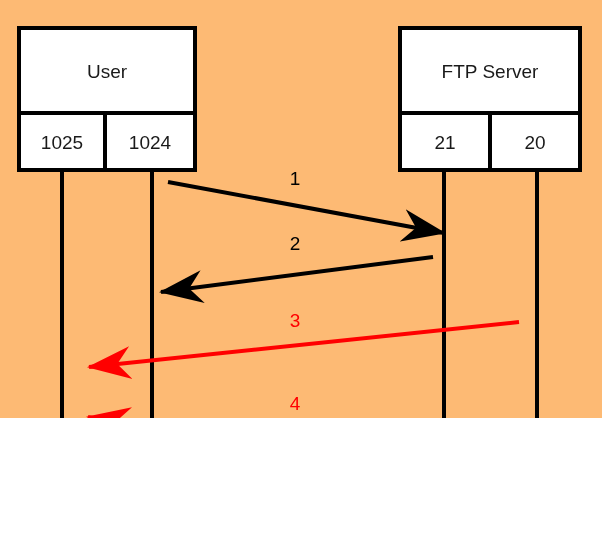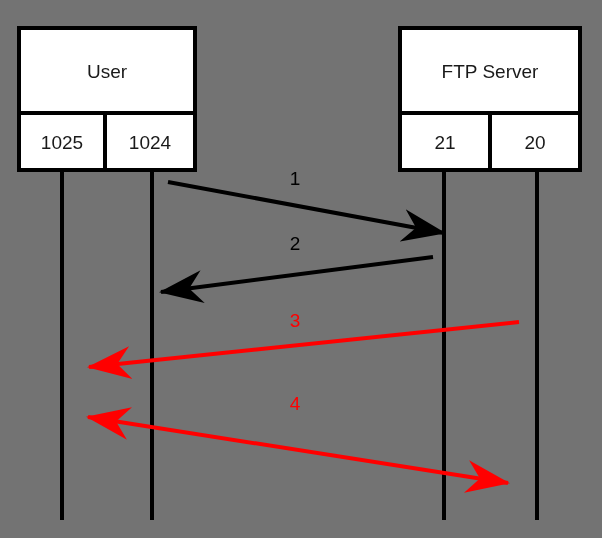--- a/index.html
+++ b/index.html
@@ -7,22 +7,22 @@
     margin: 0;
     padding: 0;
     background: #ffffff;
   }
   body {
     font-family: "Liberation Sans", sans-serif;
   }
   #diagram-root {
     position: relative;
     width: 602px;
-    height: 538px;
-    background: #737373;
+    height: 418px;
+    background: #fdba74;
     overflow: hidden;
   }
   #diagram-svg {
     position: absolute;
     top: 0;
     left: 0;
     display: block;
   }
   .node-title {
     font-family: "Liberation Sans", sans-serif;

